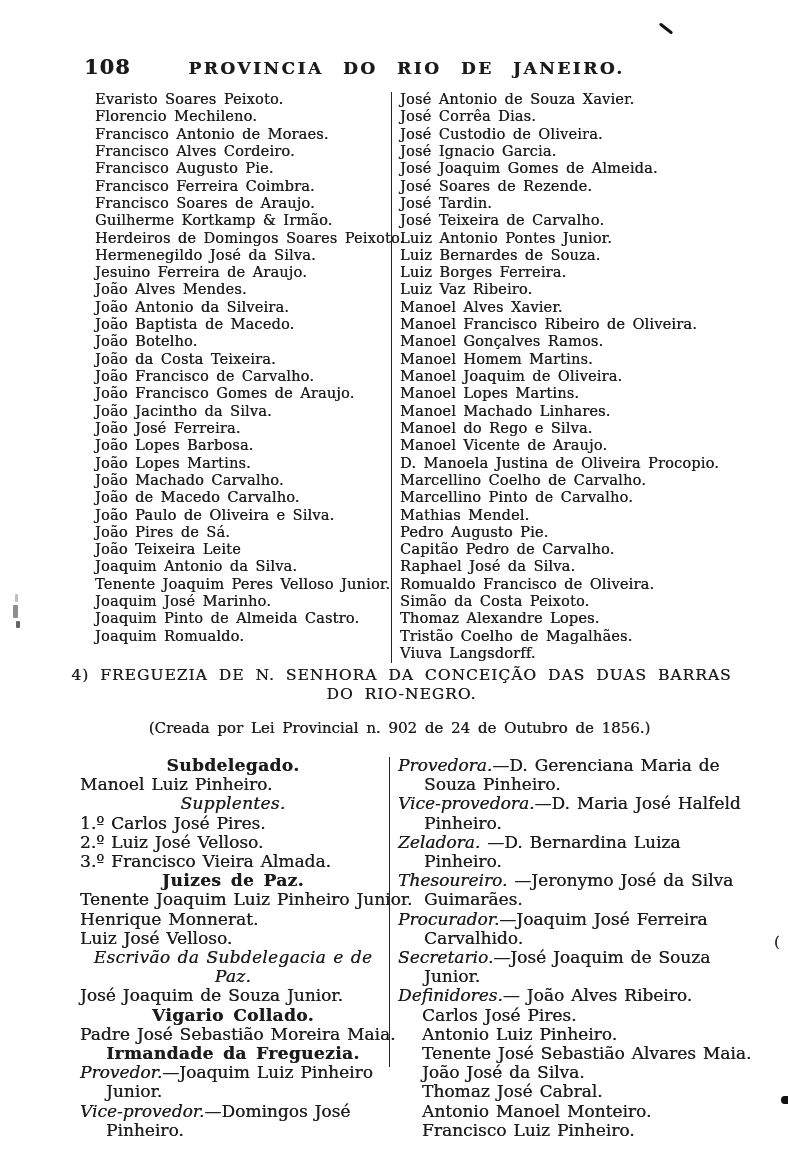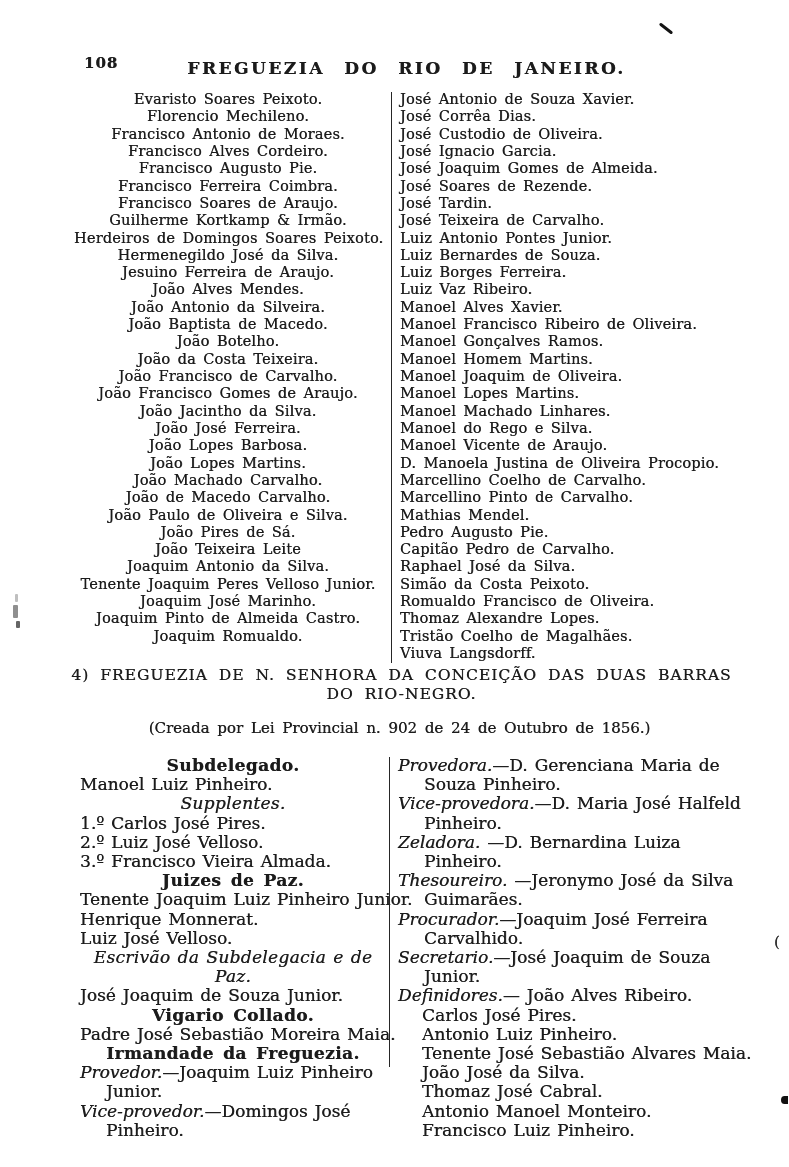--- a/index.html
+++ b/index.html
@@ -10,36 +10,36 @@
     background:#ffffff;
     font-family:"DejaVu Serif", serif;
     color:#1b1b1b;
     overflow:hidden;
   }
   .ink{text-shadow:0.35px 0 0 rgba(25,25,25,0.75);}
 
   
   .page-number{
     position:absolute;left:84px;top:54px;
-    font-size:15px;font-weight:bold;letter-spacing:1px;
+    font-size:21px;font-weight:bold;letter-spacing:1px;
   }
   .page-header{
     position:absolute;left:0;right:0;top:58px;
     text-align:center;padding-left:24px;
     font-size:17px;font-weight:bold;
     letter-spacing:2.5px;word-spacing:11px;
   }
 
   
   .names-col{
     position:absolute;top:91px;
     font-size:14.5px;line-height:17.32px;
     letter-spacing:0.2px;word-spacing:2.5px;
   }
-  #names-left{left:74px;width:308px;text-align:center;}
+  #names-left{left:95px;width:308px;}
   #names-right{left:400px;width:345px;}
   .name-line{white-space:nowrap;}
   .vdivider{
     position:absolute;width:1px;background:#262626;
   }
   #names-divider{left:391px;top:92px;height:571px;}
 
   
   .section-heading{
     position:absolute;left:0;right:0;top:666px;
@@ -90,21 +90,21 @@
     left:781px;top:1096px;width:7px;height:8px;
     background:#111;border-radius:50% 0 0 50%;
   }
 </style>
 </head>
 <body>
 
 <div class="page ink">
 
   <div class="page-number">108</div>
-  <div class="page-header">FREGUEZIA DO RIO DE JANEIRO.</div>
+  <div class="page-header">PROVINCIA DO RIO DE JANEIRO.</div>
 
   <div id="names-left" class="names-col">
       <div class="name-line">Evaristo Soares Peixoto.</div>
       <div class="name-line">Florencio Mechileno.</div>
       <div class="name-line">Francisco Antonio de Moraes.</div>
       <div class="name-line">Francisco Alves Cordeiro.</div>
       <div class="name-line">Francisco Augusto Pie.</div>
       <div class="name-line">Francisco Ferreira Coimbra.</div>
       <div class="name-line">Francisco Soares de Araujo.</div>
       <div class="name-line">Guilherme Kortkamp &amp; Irmão.</div>
@@ -156,22 +156,22 @@
       <div class="name-line">Manoel Machado Linhares.</div>
       <div class="name-line">Manoel do Rego e Silva.</div>
       <div class="name-line">Manoel Vicente de Araujo.</div>
       <div class="name-line">D. Manoela Justina de Oliveira Procopio.</div>
       <div class="name-line">Marcellino Coelho de Carvalho.</div>
       <div class="name-line">Marcellino Pinto de Carvalho.</div>
       <div class="name-line">Mathias Mendel.</div>
       <div class="name-line">Pedro Augusto Pie.</div>
       <div class="name-line">Capitão Pedro de Carvalho.</div>
       <div class="name-line">Raphael José da Silva.</div>
+      <div class="name-line">Romualdo Francisco de Oliveira.</div>
       <div class="name-line">Simão da Costa Peixoto.</div>
-      <div class="name-line">Romualdo Francisco de Oliveira.</div>
       <div class="name-line">Thomaz Alexandre Lopes.</div>
       <div class="name-line">Tristão Coelho de Magalhães.</div>
       <div class="name-line">Viuva Langsdorff.</div>
     </div>
 
   <div class="section-heading">
     <div>4) FREGUEZIA DE N. SENHORA DA CONCEIÇÃO DAS DUAS BARRAS</div>
     <div>DO RIO-NEGRO.</div>
   </div>
   <div class="law-note">(Creada por Lei Provincial n. 902 de 24 de Outubro de 1856.)</div>

